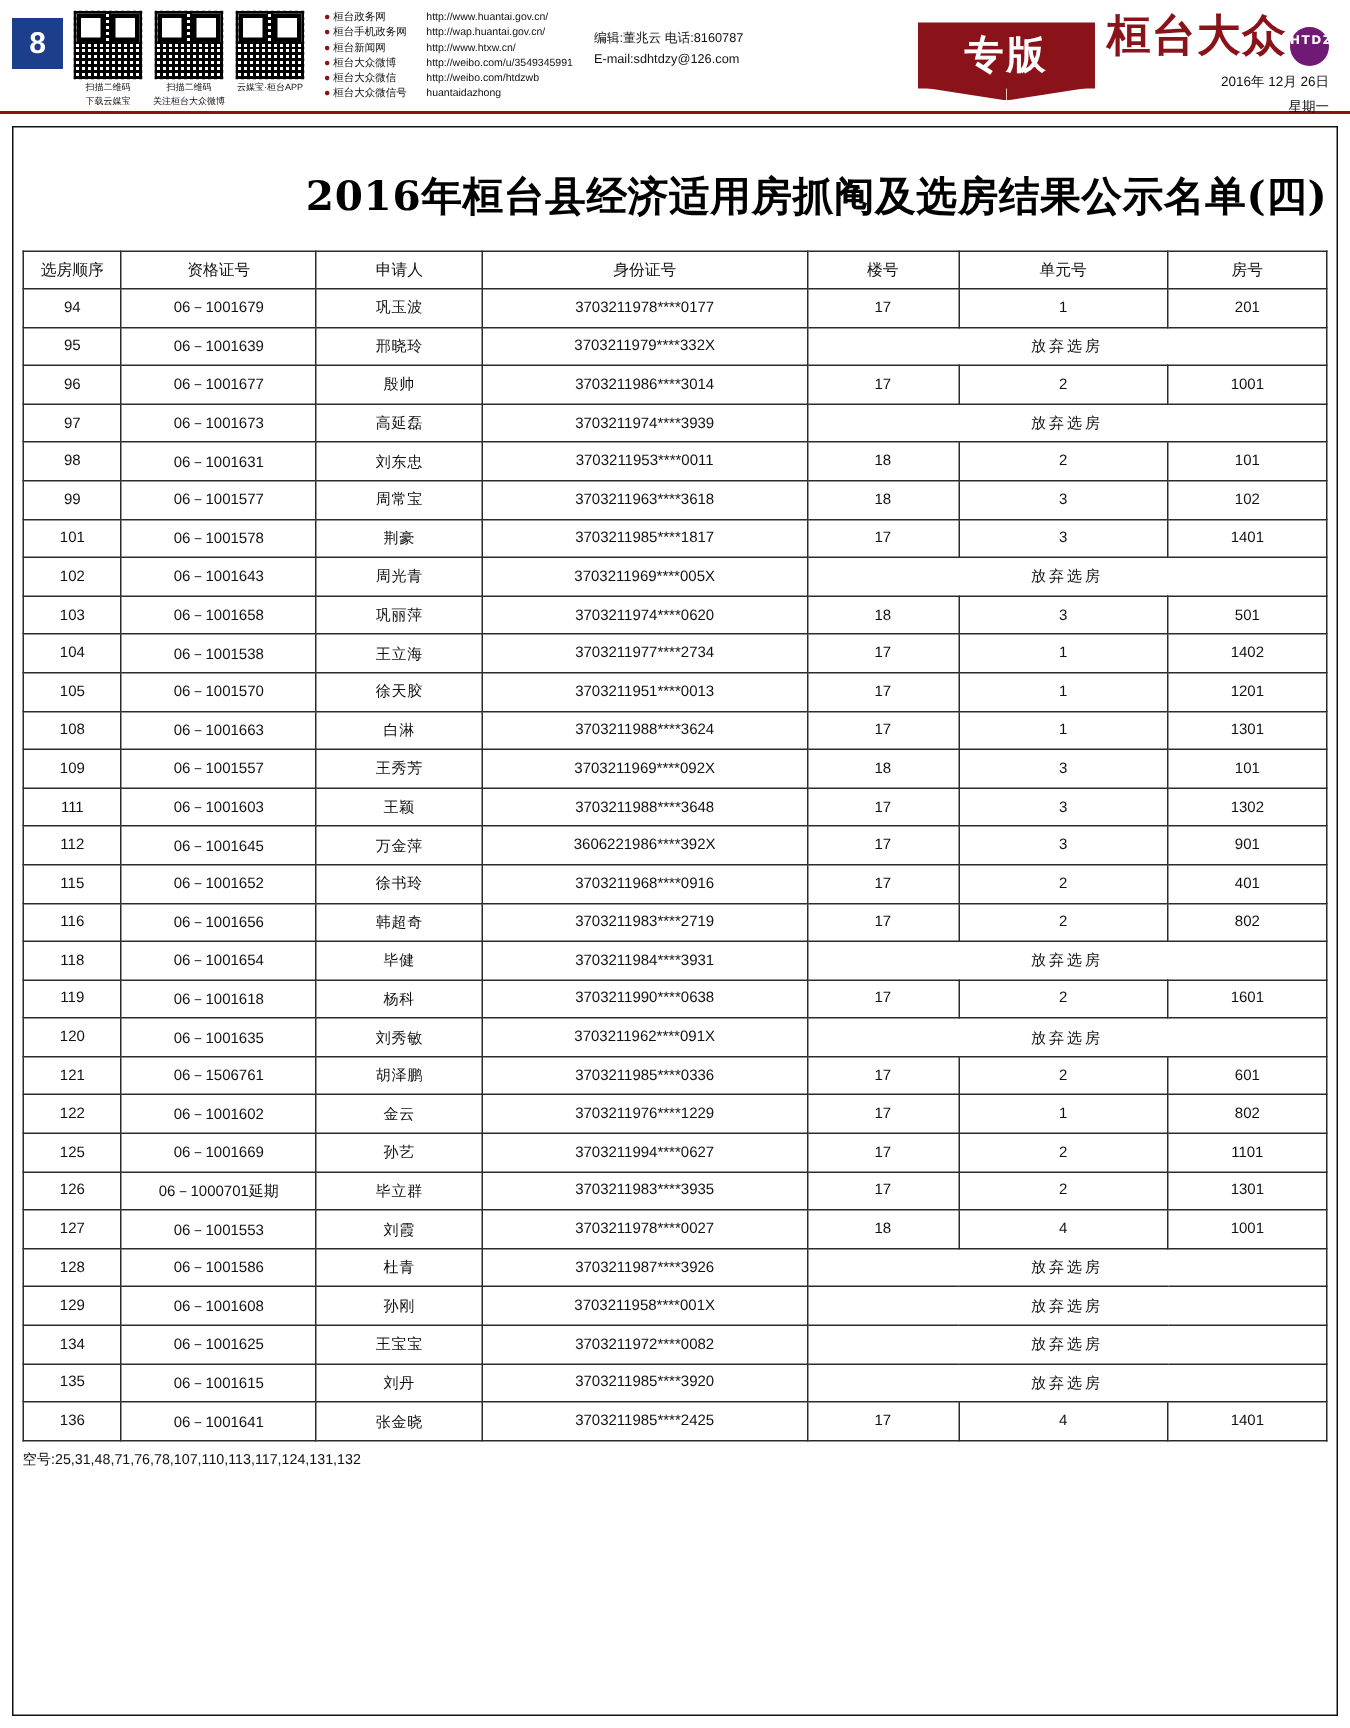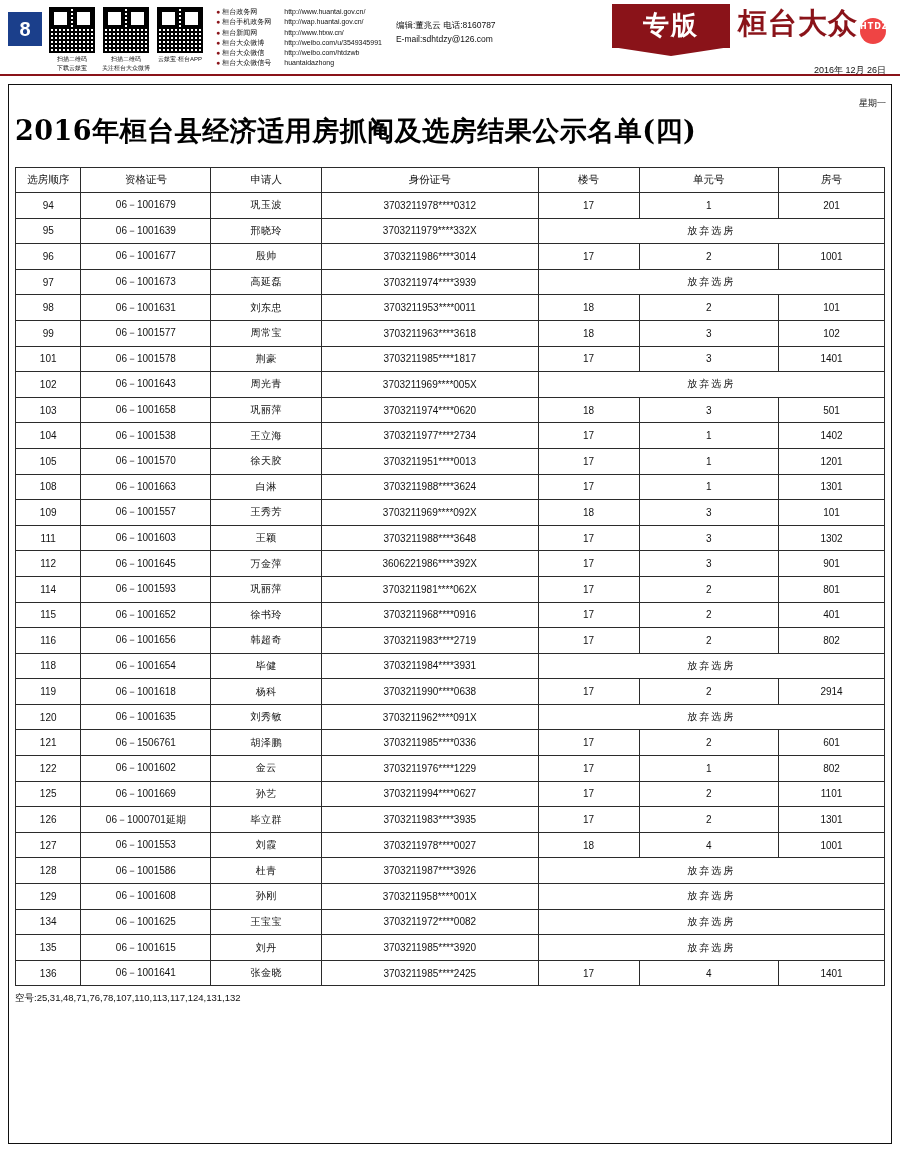--- a/index.html
+++ b/index.html
@@ -106,21 +106,21 @@
     margin-left: 14px;
     margin-top: 14px;
     font-size: 8.5px;
     line-height: 14px;
     white-space: nowrap;
   }
   .banner-wrap {
     flex: 1 1 auto;
     display: flex;
     justify-content: flex-end;
-    align-items: flex-start;
+    align-items: center;
     position: relative;
     height: 74px;
   }
   .ribbon {
     position: relative;
     width: 118px;
     height: 52px;
     margin-right: 8px;
     margin-top: 0;
   }
@@ -160,52 +160,52 @@
     color: #8a1319;
     letter-spacing: 1px;
     line-height: 34px;
     font-family: "DejaVu Sans", sans-serif;
     white-space: nowrap;
   }
   .brand-title .seal {
     display: inline-block;
     width: 26px; height: 26px;
     border-radius: 50%;
-    background: #ef4444;
+    background: #701a75;
     color: #fff;
     font-size: 8px;
     line-height: 9px;
     text-align: center;
     padding-top: 4px;
     box-sizing: border-box;
     vertical-align: 4px;
     margin-left: 2px;
     font-weight: bold;
   }
   .brand-date {
     font-size: 9px;
     line-height: 13px;
     color: #111;
-    margin-top: 20px;
+    margin-top: 4px;
     white-space: nowrap;
   }
 
   
   .frame {
     position: absolute;
     left: 8px;
     right: 8px;
     top: 84px;
     bottom: 8px;
     border: 1px solid #111;
     box-sizing: border-box;
     padding: 6px 6px 4px 6px;
   }
   .doc-title {
-    text-align: left;
+    text-align: right;
     font-size: 27px;
     font-weight: bold;
     letter-spacing: 0.5px;
     font-family: "DejaVu Serif", serif;
     color: #000;
     margin: 22px 0 18px 0;
     white-space: nowrap;
   }
 
   table.list {
@@ -341,21 +341,21 @@
           <th>楼号</th>
           <th>单元号</th>
           <th>房号</th>
         </tr>
       </thead>
       <tbody id="table-body">
           <tr>
             <td>94</td>
             <td>06－1001679</td>
             <td class="name">巩玉波</td>
-            <td>3703211978****0312</td>
+            <td>3703211978****0177</td>
             <td>17</td>
             <td>1</td>
             <td>201</td>
           </tr>
           <tr>
             <td>95</td>
             <td>06－1001639</td>
             <td class="name">邢晓玲</td>
             <td>3703211979****332X</td>
             <td colspan="3" class="waive">放弃选房</td>
@@ -467,29 +467,20 @@
           <tr>
             <td>112</td>
             <td>06－1001645</td>
             <td class="name">万金萍</td>
             <td>3606221986****392X</td>
             <td>17</td>
             <td>3</td>
             <td>901</td>
           </tr>
           <tr>
-            <td>114</td>
-            <td>06－1001593</td>
-            <td class="name">巩丽萍</td>
-            <td>3703211981****062X</td>
-            <td>17</td>
-            <td>2</td>
-            <td>801</td>
-          </tr>
-          <tr>
             <td>115</td>
             <td>06－1001652</td>
             <td class="name">徐书玲</td>
             <td>3703211968****0916</td>
             <td>17</td>
             <td>2</td>
             <td>401</td>
           </tr>
           <tr>
             <td>116</td>
@@ -507,21 +498,21 @@
             <td>3703211984****3931</td>
             <td colspan="3" class="waive">放弃选房</td>
           </tr>
           <tr>
             <td>119</td>
             <td>06－1001618</td>
             <td class="name">杨科</td>
             <td>3703211990****0638</td>
             <td>17</td>
             <td>2</td>
-            <td>2914</td>
+            <td>1601</td>
           </tr>
           <tr>
             <td>120</td>
             <td>06－1001635</td>
             <td class="name">刘秀敏</td>
             <td>3703211962****091X</td>
             <td colspan="3" class="waive">放弃选房</td>
           </tr>
           <tr>
             <td>121</td>

